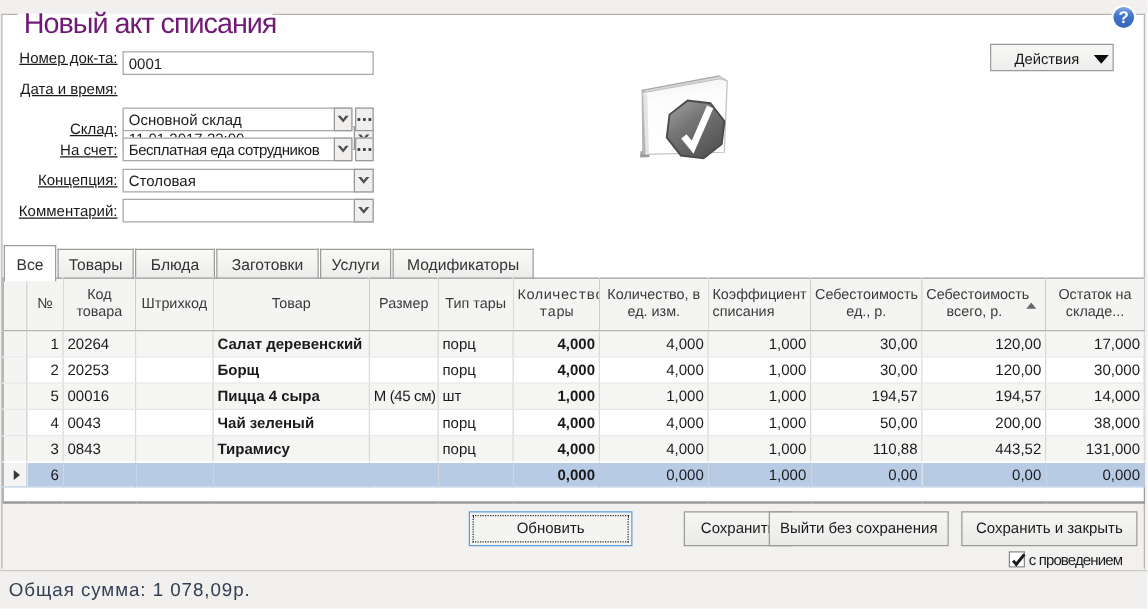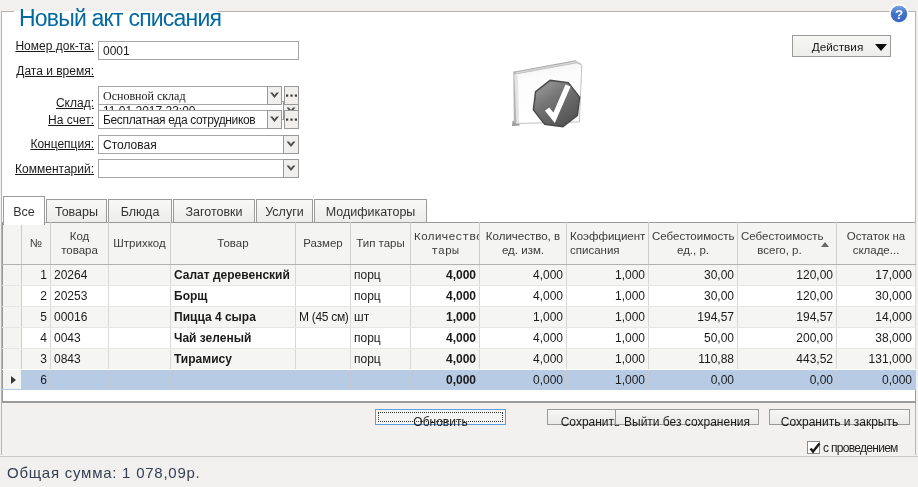--- a/index.html
+++ b/index.html
@@ -15,21 +15,21 @@
 #statusbar { left:0; top:456px; width:918px; height:31px; background:#f1f0ee; border-top:1px solid #cbc9c7; }
 #statustext { left:7px; top:464px; font-size:15px; letter-spacing:0.75px; color:#333f52; }
 
 
 .gbb { background:#b6b4b1; }
 #gb-left { left:1px; top:11px; width:1px; height:444px; }
 #gb-right { left:915px; top:11px; width:1px; height:444px; }
 #gb-top1 { left:1px; top:11px; width:13px; height:1px; }
 #gb-top2 { left:218px; top:11px; width:698px; height:1px; }
 
-#title { left:19px; top:4.5px; font-size:23px; letter-spacing:-0.8px; color:#0369a1; }
+#title { left:19px; top:4.5px; font-size:23px; letter-spacing:-0.8px; color:#701a75; }
 
 
 #help { left:888px; top:3px; width:22px; height:22px; }
 
 
 .lbl { width:92px; text-align:right; font-size:12px; color:#1a1a1a; left:2px;text-decoration:underline; }
 
 
 .field { background:#fff; border:1px solid #a7a6a4; left:98px; height:19px; font-size:12px; color:#1a1a1a; padding:2px 0 0 4px; }
 .combtn { position:absolute; top:-1px; background:#f0efee; border:1px solid #989898; }
@@ -51,21 +51,21 @@
 #grid tr.alt td.gut, #grid tr td.gut { background:#f4f4f3; }
 #grid td.num { text-align:right; }
 #grid td.b { font-weight:bold; }
 #grid tr.sel td { background:#b8cbe4; border-right:1px solid #c2c8d2; border-bottom:1px solid #b8cbe4; }
 #grid tr.sel td.gut { background:#f4f4f3; }
 #grid tr.r5 td { border-bottom:1.5px solid #ffffff; }
 #grid tr.last td { background:#fff; border-right:none; }
 .sortarr { position:absolute; right:7px; top:19px; width:0; height:0; border-left:4.5px solid transparent; border-right:4.5px solid transparent; border-bottom:5.5px solid #6a6a6a; }
 
 
-.btn { position:absolute; top:409px; height:16px; background:linear-gradient(#f6f6f5,#eaeae8); border:1px solid #9a9a98; font-size:12px; color:#1a1a1a; text-align:center; padding-top:5px; }
+.btn { position:absolute; top:409px; height:28px; background:linear-gradient(#f6f6f5,#eaeae8); border:1px solid #9a9a98; font-size:12px; color:#1a1a1a; text-align:center; padding-top:5px; }
 #btn1 { left:375px; width:131px; border:1px solid #5e9ede; background:#f4f4f3; }
 #btn1 .foc { position:absolute; left:2px; top:2px; right:2px; bottom:2px; border:1px dotted #333; }
 #btn2 { left:536px; width:87px;margin-left:11px; }
 #btn3 { left:615px; width:144px; }
 #btn4 { left:769px; width:141px; }
 
 #chk { left:807px; top:441px; width:13px; height:13px; background:#fff; border:1px solid #8a8a8a; }
 #chklbl { left:823px; top:441px; font-size:12px; letter-spacing:-0.7px; color:#1e1e1e; }
 </style>
 </head>
@@ -106,21 +106,21 @@
 <div class="abs lbl" style="top:161.5px;">Комментарий:</div>
 
 <div class="abs field" style="top:41px; width:200.5px;">0001</div>
 
 <div class="abs field" style="top:61px; width:200.5px;margin-top:40px;">11.01.2017 23:00
   <span class="combtn" style="left:183.5px; width:16px; height:19px;"><svg width="14" height="16" viewBox="0 0 14 16">
         <path d="M2.5 5.5 L5 5.5 L7 8.1 L9 5.5 L11.5 5.5 L7 11 Z" fill="#4f4f4f"></path>
       </svg></span>
 </div>
 
-<div class="abs field" style="top:85.5px; width:183px;font-family:Liberation Serif, serif;">Основной склад
+<div class="abs field" style="top:85.5px; width:183px;">Основной склад
   <span class="combtn" style="left:167.5px; width:15.5px; height:19px;"><svg width="13" height="16" viewBox="0 0 13 16">
         <path d="M2 5.5 L4.5 5.5 L6.5 8.1 L8.5 5.5 L11 5.5 L6.5 11 Z" fill="#4f4f4f"></path>
       </svg></span>
 </div>
 <div class="abs dots" style="top:85.5px;"><svg width="13" height="17" viewBox="0 0 13 17">
       <rect x="1" y="7.5" width="2.2" height="2.2" fill="#3a3a3a"></rect>
       <rect x="5.4" y="7.5" width="2.2" height="2.2" fill="#3a3a3a"></rect>
       <rect x="9.8" y="7.5" width="2.2" height="2.2" fill="#3a3a3a"></rect>
     </svg></div>
 

